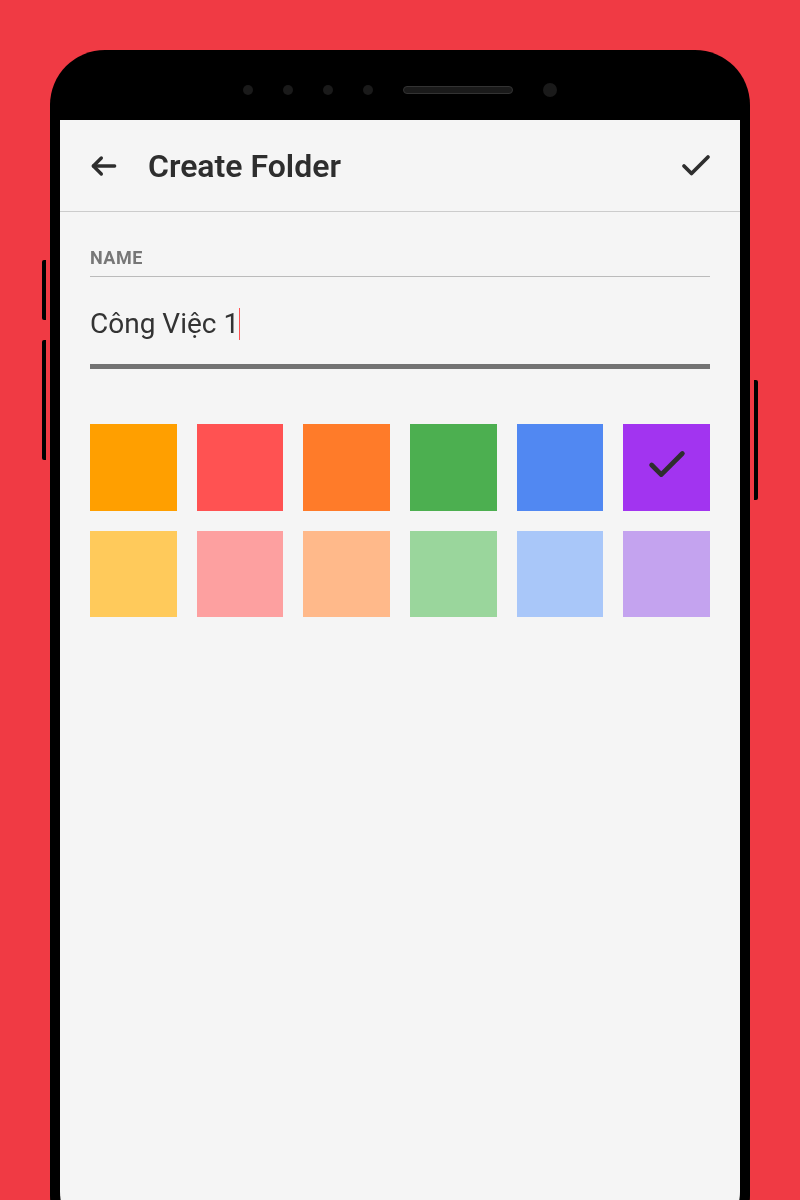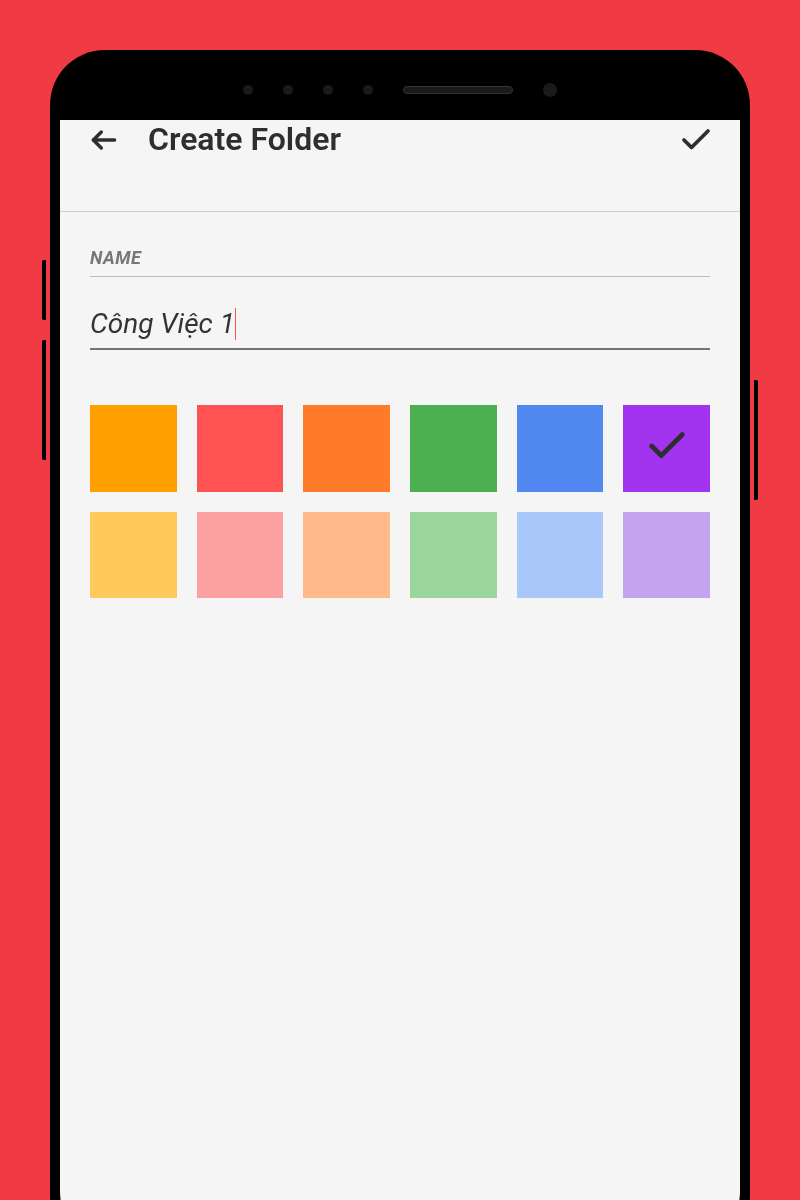--- a/index.html
+++ b/index.html
@@ -98,20 +98,21 @@
       left: 0;
       right: 0;
       bottom: 0;
       background: #f5f5f5;
       border-radius: 0 0 42px 42px;
     }
     .app-header {
       height: 92px;
       background: #f5f5f5;
       display: flex;
+      align-items: center;
       padding: 0 24px;
       border-bottom: 1px solid #ccc;
     }
     .back-btn {
       width: 40px;
       height: 40px;
       display: flex;
       align-items: center;
       justify-content: center;
       cursor: pointer;
@@ -126,34 +127,33 @@
     .confirm-btn {
       width: 40px;
       height: 40px;
       display: flex;
       align-items: center;
       justify-content: center;
       cursor: pointer;
     }
     .content {
       padding: 35px 30px;
-      font-style: italic;
     }
     .field-label {
       font-size: 18px;
       font-weight: 700;
       color: #777;
       letter-spacing: 0.5px;
       padding-bottom: 8px;
       border-bottom: 1px solid #bbb;
       margin-bottom: 30px;
     }
     .name-input-wrap {
-      padding-bottom: 8px;
-      border-bottom: 2px solid #737373;
+      padding-bottom: 24px;
+      border-bottom: 5px solid #737373;
       margin-bottom: 55px;
       display: flex;
       align-items: center;
     }
     .name-input {
       font-size: 28px;
       color: #333;
       font-weight: 400;
       border: none;
       background: transparent;

